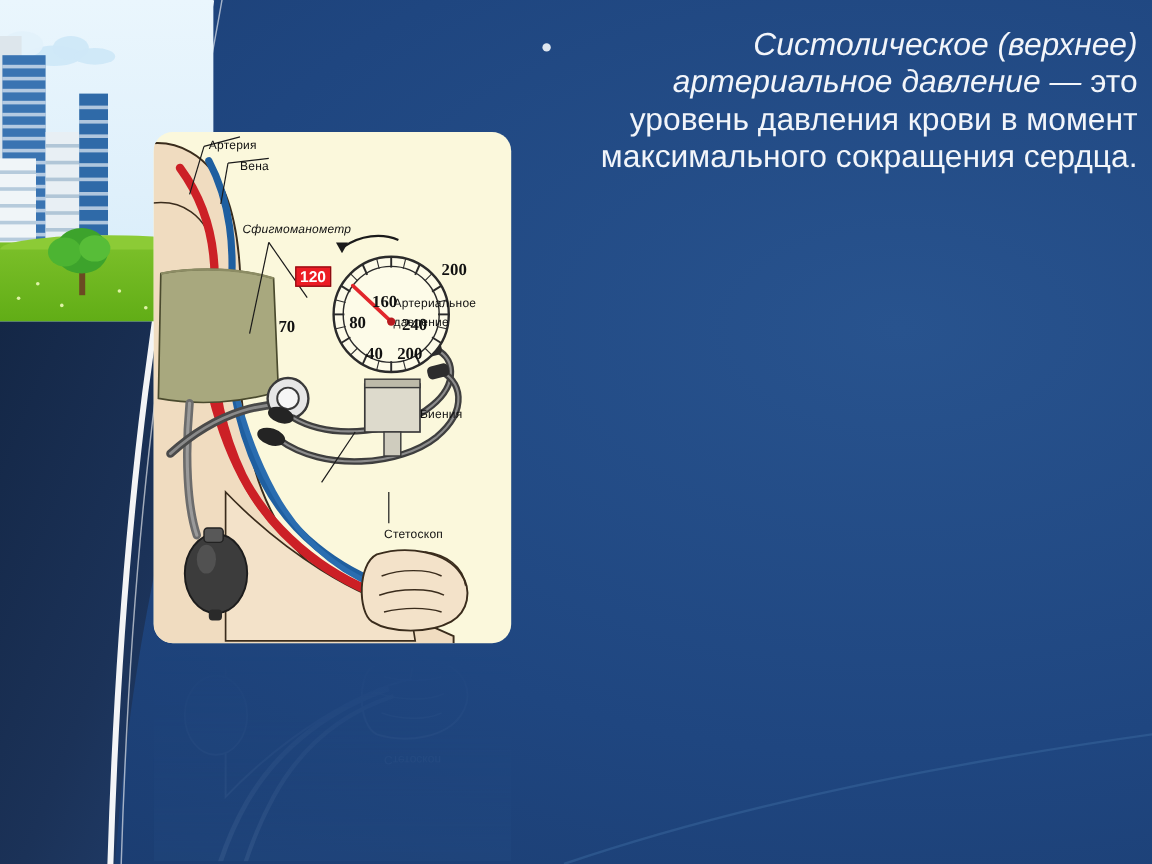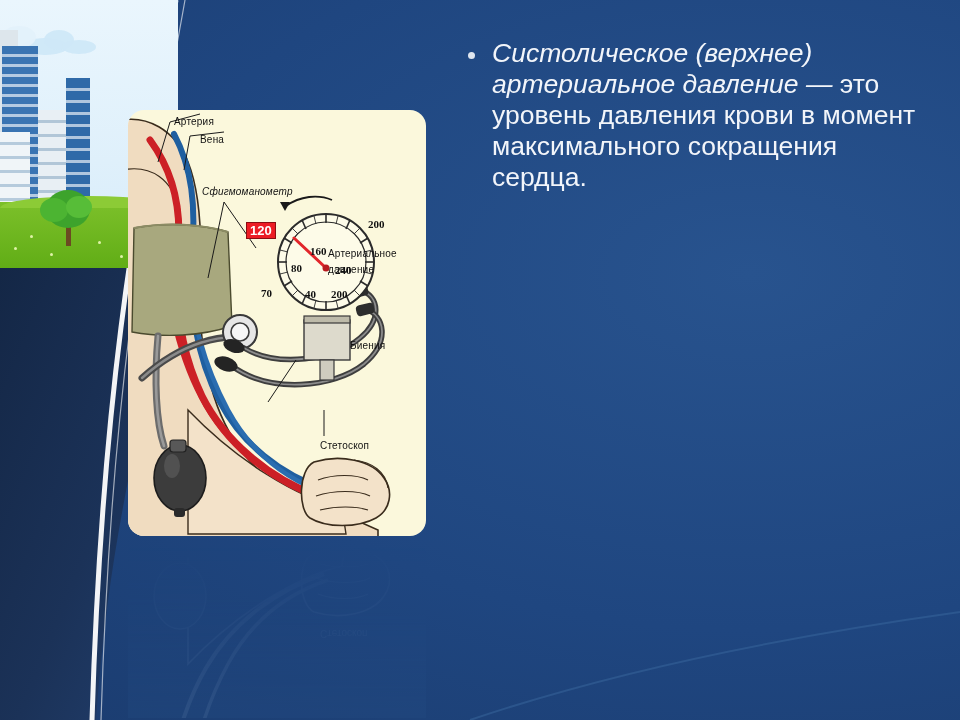--- a/index.html
+++ b/index.html
@@ -36,30 +36,30 @@
   .panel-reflection{position:absolute;left:128px;top:538px;width:298px;height:180px;
     border-radius:0 0 16px 16px;overflow:hidden;
     transform:scaleY(-1);
     -webkit-mask-image:linear-gradient(to top, rgba(0,0,0,0) 4%, rgba(0,0,0,.42) 96%);
     mask-image:linear-gradient(to top, rgba(0,0,0,0) 4%, rgba(0,0,0,.42) 96%);
     opacity:.55;}
   .panel-reflection .reflect-inner{position:absolute;left:0;top:-246px;width:298px;height:426px;}
 
   .lbl{position:absolute;color:#111;font-size:10px;font-family:"Liberation Sans",sans-serif;
        white-space:nowrap;letter-spacing:.2px;}
-  .gnum{position:absolute;color:#111;font-size:11px;font-weight:bold;font-family:"Liberation Serif",serif;}
+  .gnum{position:absolute;color:#111;font-size:14px;font-weight:bold;font-family:"Liberation Serif",serif;}
   .badge120{position:absolute;background:#ec1c24;color:#fff;font-weight:bold;font-size:13px;
      padding:0 3px;border:1px solid #8a0d12;font-family:"Liberation Sans",sans-serif;line-height:15px;}
 
   
   .textcol{position:absolute;left:443px;top:22px;width:505px;color:#fff;}
   .para{font-size:26.5px;line-height:1.17;color:#f2f5fa;margin:0 0 6px 0;
         text-indent:22px;}
   .para .strong{font-weight:bold;}
-  ul.bullets{list-style:none;margin:16px;padding:0;}
+  ul.bullets{list-style:none;margin:0;padding:0;text-align:right;}
   ul.bullets li{position:relative;padding-left:33px;margin-bottom:10px;
         font-size:26.5px;line-height:1.17;color:#f2f5fa;}
   ul.bullets li:before{content:"";position:absolute;left:9px;top:14px;
         width:7px;height:7px;border-radius:50%;background:#dfe6ef;}
   .term{font-style:italic;}
 </style>
 </head>
 <body>
 
 <div id="slide">
@@ -265,21 +265,21 @@
     <span class="lbl" style="left:200px;top:154px;">давление</span>
     <span class="lbl" style="left:222px;top:230px;">Биения</span>
     <span class="lbl" style="left:192px;top:330px;">Стетоскоп</span>
 
     
     <span class="badge120" style="left:118px;top:112px;">120</span>
     <span class="gnum" style="left:240px;top:108px;">200</span>
     <span class="gnum" style="left:182px;top:135px;">160</span>
     <span class="gnum" style="left:163px;top:152px;">80</span>
     <span class="gnum" style="left:207px;top:154px;">240</span>
-    <span class="gnum" style="left:104px;top:177px;padding-left:29px;">70</span>
+    <span class="gnum" style="left:104px;top:156px;">70</span>
     <span class="gnum" style="left:177px;top:178px;">40</span>
     <span class="gnum" style="left:203px;top:178px;">200</span>
   </div>
 
   <div class="panel-reflection">
     <div class="reflect-inner" style="background:linear-gradient(#2c5b96,#23497f);">
       <svg width="298" height="426" viewBox="0 0 298 426" style="opacity:.5">
         <path d="M60,300 C110,352 170,388 214,398 L218,424 L60,424 Z" fill="none" stroke="#8fb2d8" stroke-width="1.6"></path>
         <path d="M34,140 C40,190 50,248 78,296 C106,344 150,374 196,390" fill="none" stroke="#9ab9dd" stroke-width="4"></path>
         <path d="M58,150 C62,200 74,252 100,300 C124,344 158,370 200,384" fill="none" stroke="#9ab9dd" stroke-width="3.5"></path>

